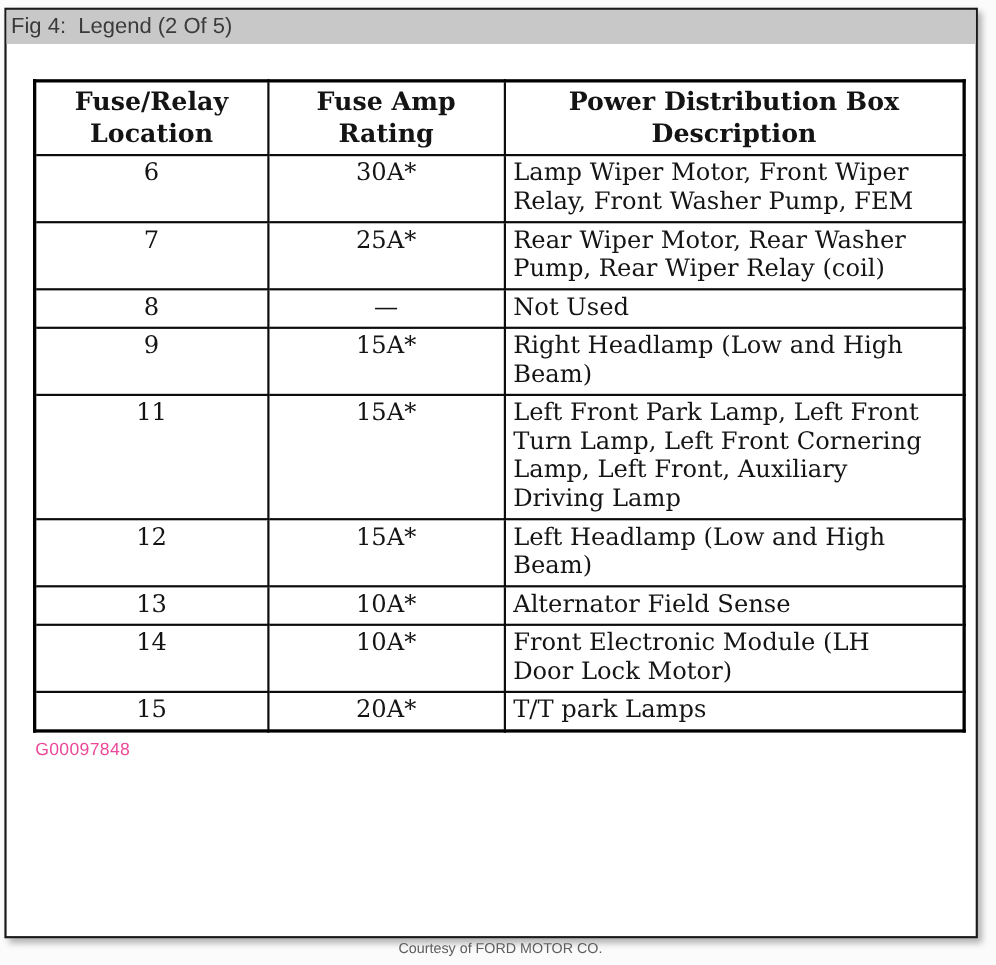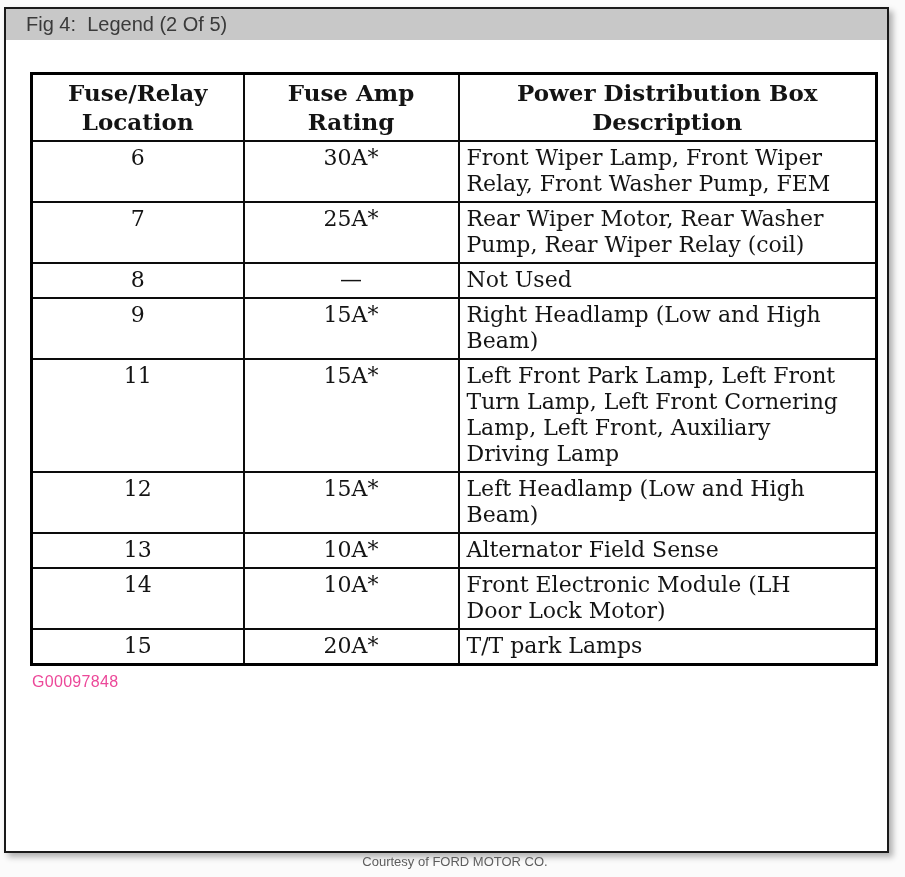--- a/index.html
+++ b/index.html
@@ -15,21 +15,21 @@
     width: 885px; height: 846px;
     background: #ffffff;
     border: 2px solid #1a1a1a;
     box-shadow: 4px 4px 6px rgba(0,0,0,0.30);
   }
   .titlebar {
     height: 31px;
     background: #c8c8c8;
     display: flex;
     align-items: center;
-    padding-left: 20px;
+    padding-left: 4px;
     font-size: 20px;
     color: #3a3a3a;
     white-space: pre;
   }
   .titlebar mark {
     background: #ffff00;
     color: #3a3a3a;
     padding: 2px 3px;
   }
   .content {
@@ -105,21 +105,21 @@
 Rating</th>
           <th>Power Distribution Box
 Description</th>
         </tr>
       </thead>
       <tbody>
 
       <tr>
           <td class="cell-loc">6</td>
           <td class="cell-amp">30A*</td>
-          <td class="cell-desc">Front Wiper Lamp, Front Wiper
+          <td class="cell-desc">Lamp Wiper Motor, Front Wiper
 Relay, Front Washer Pump, FEM</td>
         </tr>
           <tr>
           <td class="cell-loc">7</td>
           <td class="cell-amp">25A*</td>
           <td class="cell-desc">Rear Wiper Motor, Rear Washer
 Pump, Rear Wiper Relay (coil)</td>
         </tr>
           <tr>
           <td class="cell-loc">8</td>

